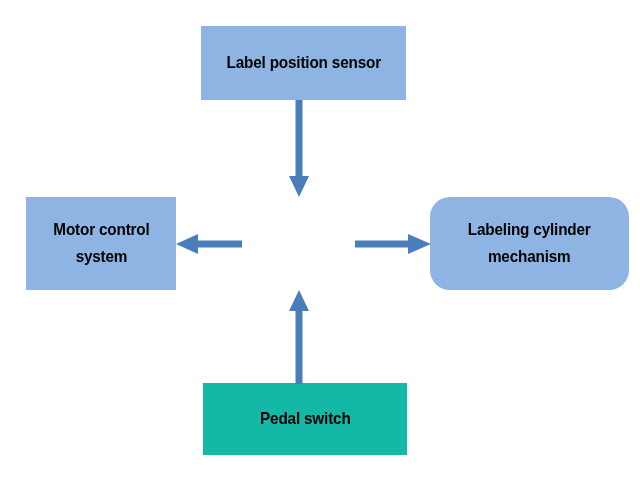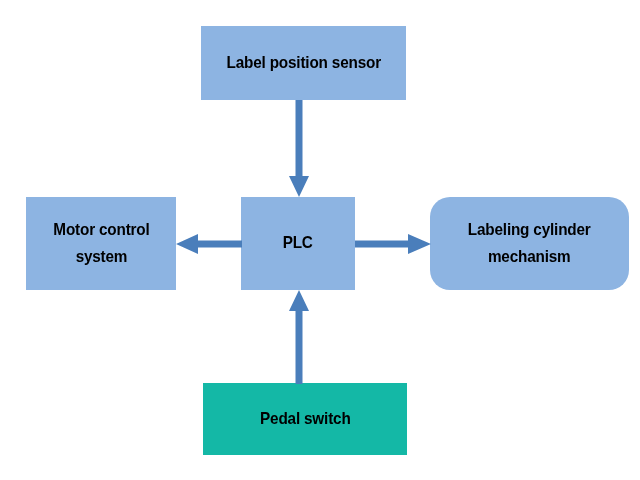--- a/index.html
+++ b/index.html
@@ -66,23 +66,20 @@
 
   <div class="node-box" id="node-motor" style="background: rgb(141, 180, 226);">
     <span class="node-label" style="color: rgb(0, 0, 0);">Motor control
 system</span>
   </div>
 
   <div class="node-box" id="node-sensor" style="background: rgb(141, 180, 226);">
     <span class="node-label" style="color: rgb(0, 0, 0);">Label position sensor</span>
   </div>
 
-  <div class="node-box" id="node-plc" style="background: rgb(141, 180, 226);">
-    <span class="node-label" style="color: rgb(0, 0, 0);">PLC</span>
-  </div>
 
   <div class="node-box" id="node-cylinder" style="background: rgb(141, 180, 226);">
     <span class="node-label" style="color: rgb(0, 0, 0);">Labeling cylinder
 mechanism</span>
   </div>
 
   <div class="node-box" id="node-pedal" style="background: #14b8a6;">
     <span class="node-label" style="color: rgb(0, 0, 0);">Pedal switch</span>
   </div>
 

